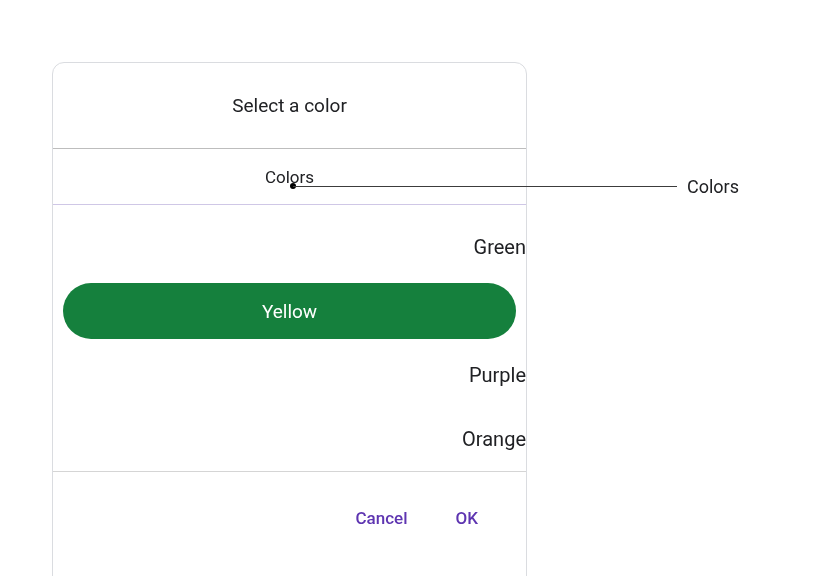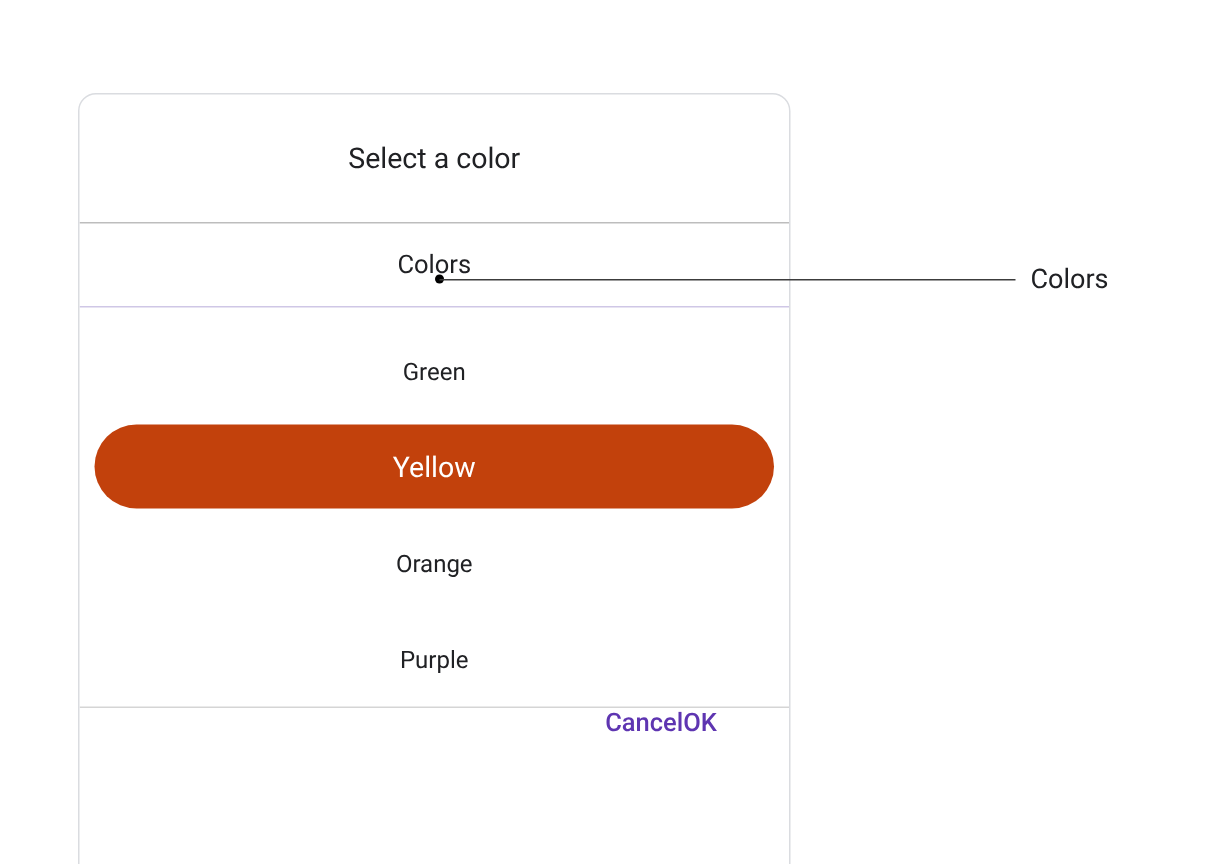--- a/index.html
+++ b/index.html
@@ -47,39 +47,40 @@
     font-size: 17px;
   }
   .list {
     padding-top: 10px;
     border-bottom: 1px solid #d5d5d5;
   }
   .item {
     height: 64px;
     display: flex;
     align-items: center;
-    justify-content: center;
-    font-size: 16px;
+    justify-content: flex-end;
+    font-size: 20px;
   }
   .pill {
     display: flex;
     align-items: center;
     justify-content: center;
     height: 56px;
     margin: 4px 10px;
     border-radius: 28px;
-    background: #c2410c;
+    background: #15803d;
     color: #fff;
     font-size: 19px;
   }
   .actions {
     height: 56px;
     display: flex;
-    align-items: flex-start;
+    align-items: flex-end;
     justify-content: flex-end;
+    gap: 48px;
     padding-right: 48px;
     box-sizing: border-box;
   }
   .btn {
     font-size: 17px;
     color: #5e35b1;
     cursor: pointer;
     font-weight: 500;
   }
 
@@ -125,24 +126,24 @@
     </div>
 
     <div class="list">
       <div class="item">
         <span>Green</span>
       </div>
       <div class="pill">
         <span>Yellow</span>
       </div>
       <div class="item">
-        <span>Orange</span>
+        <span>Purple</span>
       </div>
       <div class="item">
-        <span>Purple</span>
+        <span>Orange</span>
       </div>
     </div>
 
     <div class="actions">
       <span class="btn">Cancel</span>
       <span class="btn">OK</span>
     </div>
 
   </div>
 

